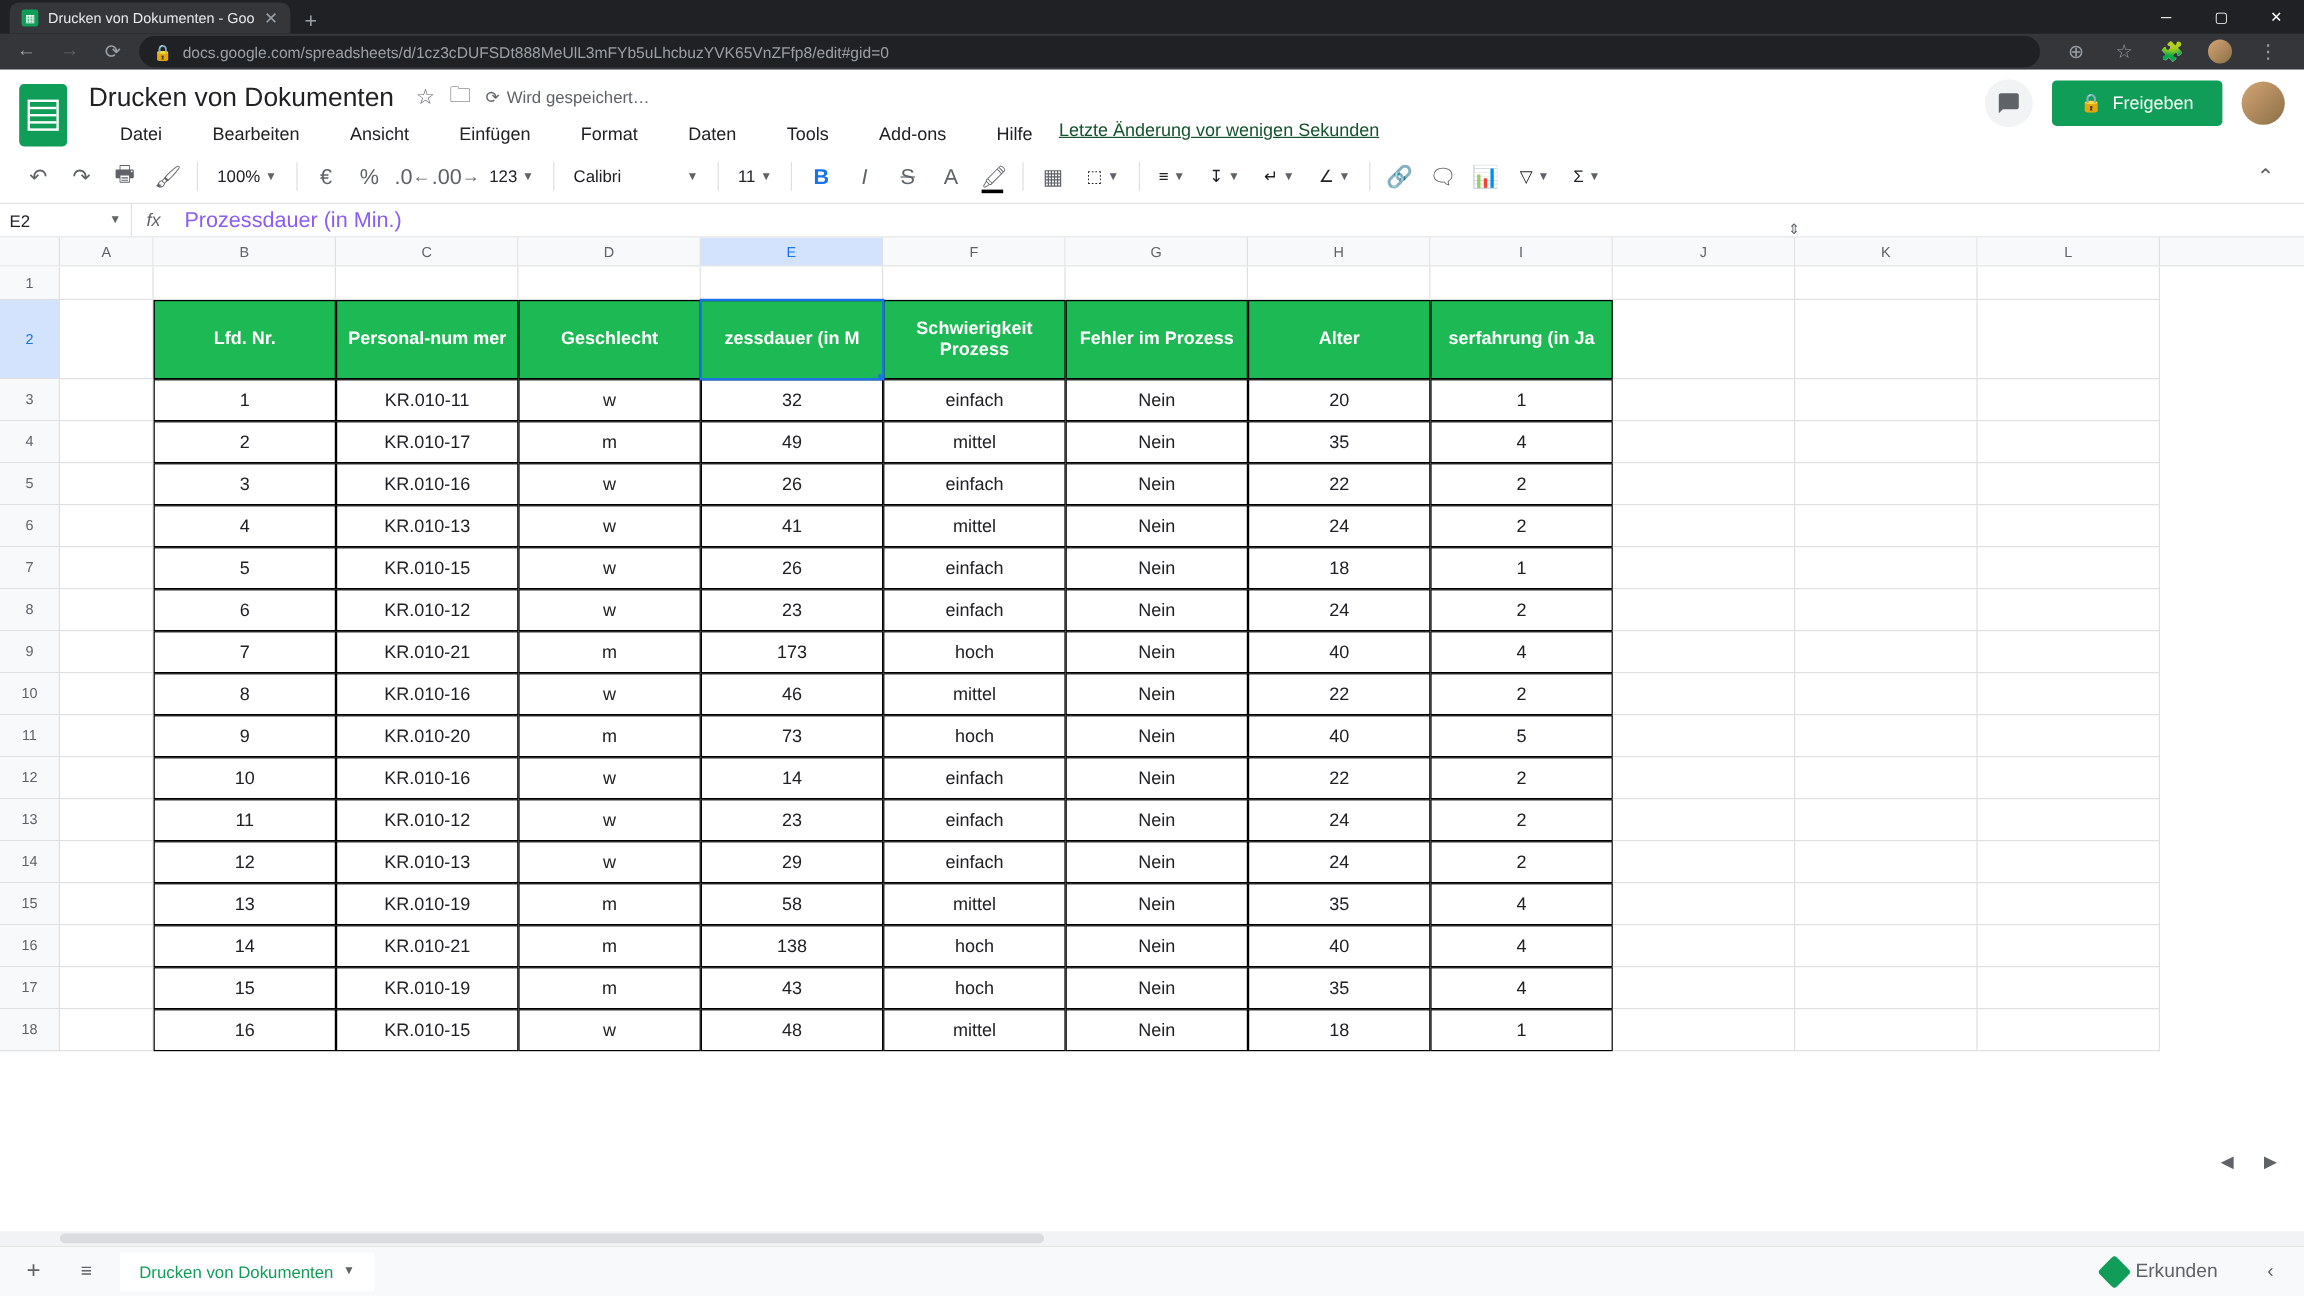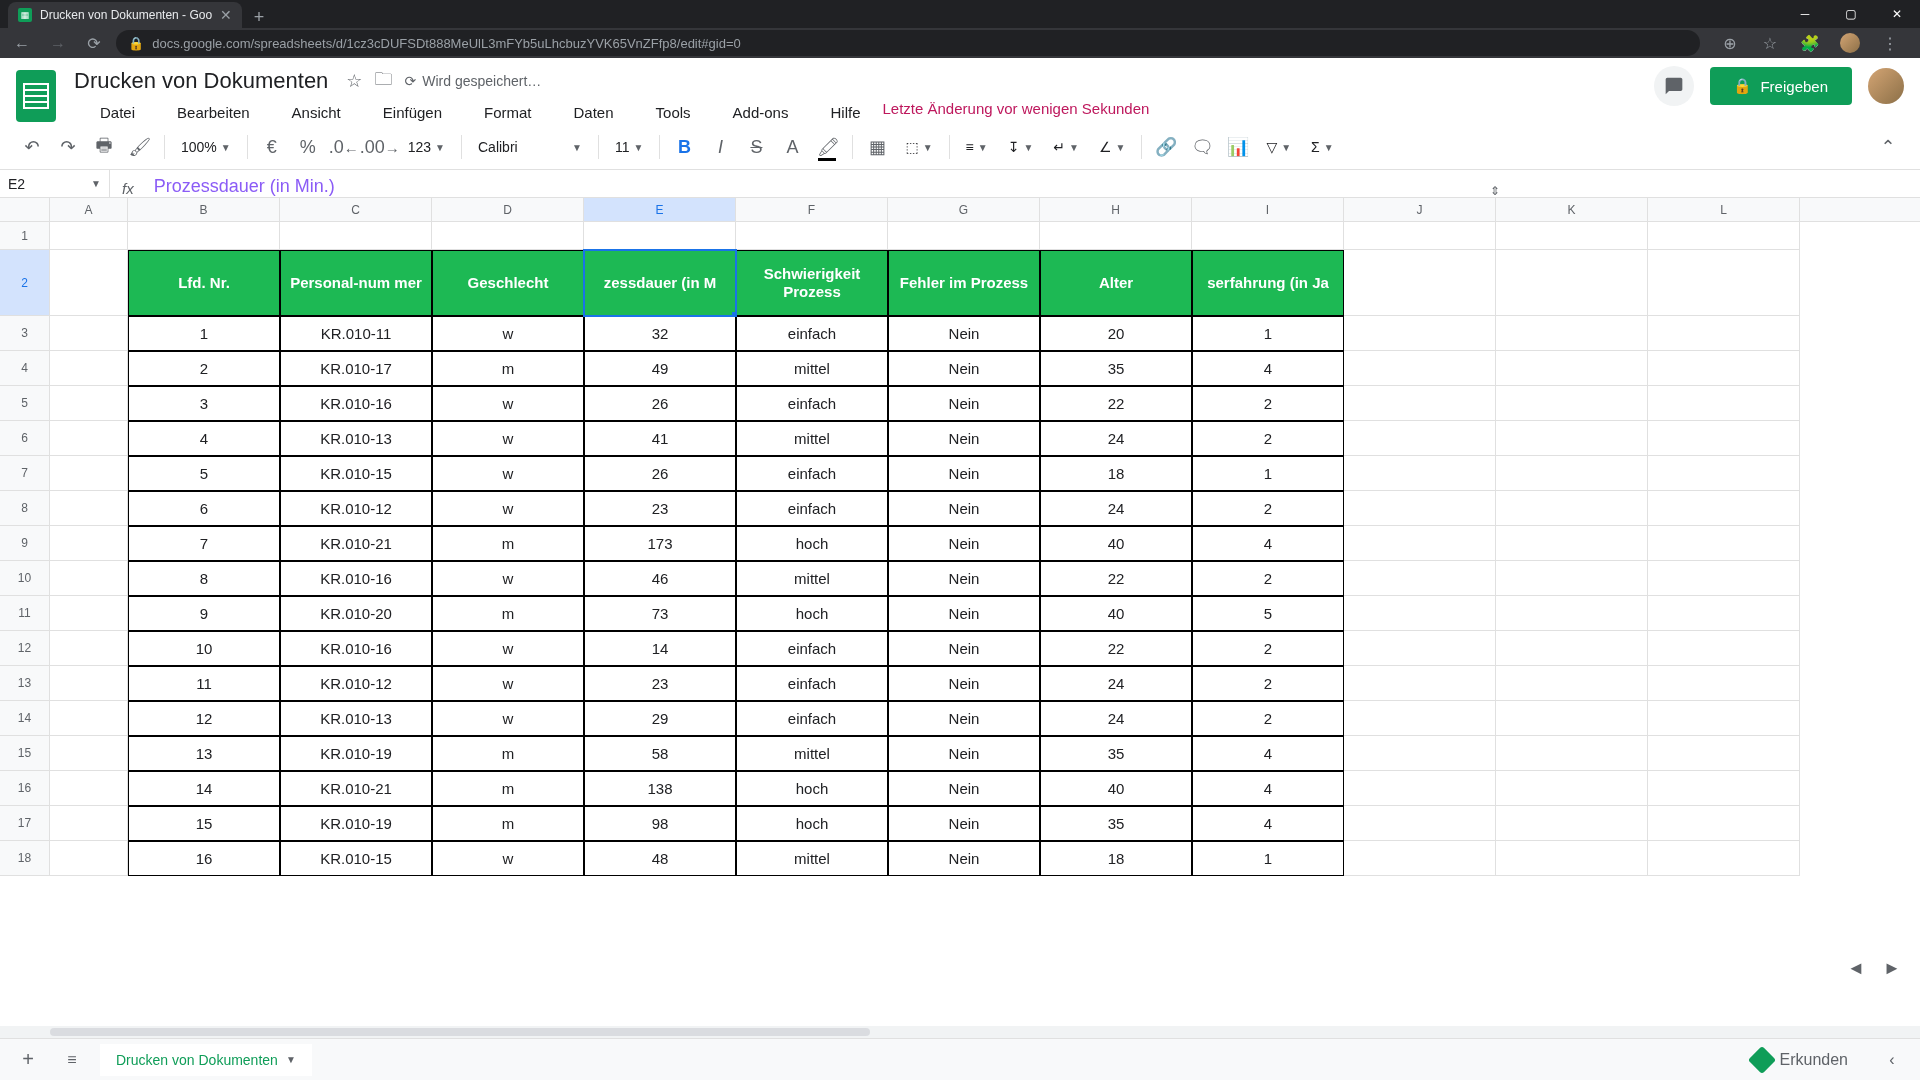--- a/index.html
+++ b/index.html
@@ -25,41 +25,41 @@
 .sheets-logo { width: 40px; height: 52px; background: #0f9d58; border-radius: 4px; position: relative; display: flex; align-items: center; justify-content: center; margin-top: 4px; }
 .sheets-logo::before { content: ''; width: 22px; height: 22px; border: 2px solid #fff; position: absolute; }
 .sheets-logo::after { content: ''; width: 22px; height: 2px; background: #fff; position: absolute; box-shadow: 0 -6px 0 #fff, 0 6px 0 #fff; }
 .title-area { flex: 1; }
 .doc-title-row { display: flex; align-items: center; gap: 12px; }
 .doc-title { font-size: 22px; color: #202124; padding: 2px 6px; }
 .title-icon { color: #5f6368; font-size: 18px; cursor: pointer; }
 .saving { color: #5f6368; font-size: 14px; display: flex; align-items: center; gap: 6px; }
 .menu-bar { display: flex; gap: 2px; margin-top: 4px; }
 .menu-item { padding: 4px 8px; color: #202124; font-size: 15px; cursor: pointer; border-radius: 4px; margin-left: 24px; }
-.last-edit { color: #be185d; font-size: 15px; margin-left: 12px; cursor: pointer; }
+.last-edit { color: #14532d; font-size: 15px; text-decoration: underline; margin-left: 12px; cursor: pointer; }
 .header-right { display: flex; align-items: center; gap: 16px; }
 .comments-btn { width: 40px; height: 40px; border-radius: 50%; background: #f1f3f4; display: flex; align-items: center; justify-content: center; color: #5f6368; cursor: pointer; }
 .share-btn { background: #0f9d58; color: #fff; padding: 10px 24px; border-radius: 4px; font-size: 15px; font-weight: 500; display: flex; align-items: center; gap: 8px; cursor: pointer; }
 .avatar { width: 36px; height: 36px; border-radius: 50%; background: linear-gradient(135deg, #d4a574, #8b6f47); cursor: pointer; }
 
 
 .toolbar { border-bottom: 1px solid #e0e0e0; padding: 6px 16px; display: flex; align-items: center; gap: 4px; }
 .tb-btn { width: 32px; height: 32px; display: flex; align-items: center; justify-content: center; color: #5f6368; cursor: pointer; border-radius: 4px; font-size: 18px; }
 .tb-sep { width: 1px; height: 24px; background: #e0e0e0; margin: 0 4px; }
 .tb-select { display: flex; align-items: center; gap: 4px; padding: 4px 8px; color: #202124; font-size: 14px; cursor: pointer; }
 .tb-bold { font-weight: bold; color: #1a73e8; }
 .tb-dropdown-arrow { font-size: 10px; color: #5f6368; }
 .collapse-btn { margin-left: auto; }
 
 
 .formula-bar { display: flex; align-items: center; border-bottom: 1px solid #e0e0e0; height: 28px; }
 .name-box { width: 110px; padding: 0 8px; border-right: 1px solid #e0e0e0; font-size: 14px; color: #202124; display: flex; align-items: center; justify-content: space-between; height: 100%; }
 .fx-label { padding: 0 12px; color: #5f6368; font-style: italic; font-size: 15px; }
 .formula-input { flex: 1; padding: 0 8px; font-size: 18px; color: #8b5cf6; }
-.fb-resize { position: relative; align-items: flex-end; }
+.fb-resize { position: relative; }
 .fb-resize::after { content: '⇕'; position: absolute; right: 420px; top: 14px; color: #5f6368; font-size: 12px; }
 
 
 .grid-container { flex: 1; overflow: hidden; position: relative; display: flex; flex-direction: column; }
 .col-headers { display: flex; height: 24px; background: #f8f9fa; border-bottom: 1px solid #e0e0e0; }
 .corner { width: 50px; border-right: 1px solid #e0e0e0; background: #f8f9fa; }
 .col-header { border-right: 1px solid #e0e0e0; display: flex; align-items: center; justify-content: center; font-size: 12px; color: #5f6368; background: #f8f9fa; }
 .col-header.selected { background: #d3e3fd; color: #1a73e8; }
 .grid-body { flex: 1; overflow: auto; }
 .grid-row { display: flex; height: 35px; }
@@ -494,21 +494,21 @@
           <div class="cell cw-J"></div>
           <div class="cell cw-K"></div>
           <div class="cell cw-L"></div>
         </div>
         <div class="grid-row ">
           <div class="row-header">17</div>
           <div class="cell cw-A"></div>
           <div class="cell cw-B data-cell">15</div>
           <div class="cell cw-C data-cell">KR.010-19</div>
           <div class="cell cw-D data-cell">m</div>
-          <div class="cell cw-E data-cell">98</div>
+          <div class="cell cw-E data-cell">43</div>
           <div class="cell cw-F data-cell">hoch</div>
           <div class="cell cw-G data-cell">Nein</div>
           <div class="cell cw-H data-cell">35</div>
           <div class="cell cw-I data-cell">4</div>
           <div class="cell cw-J"></div>
           <div class="cell cw-K"></div>
           <div class="cell cw-L"></div>
         </div>
         <div class="grid-row ">
           <div class="row-header">18</div>

